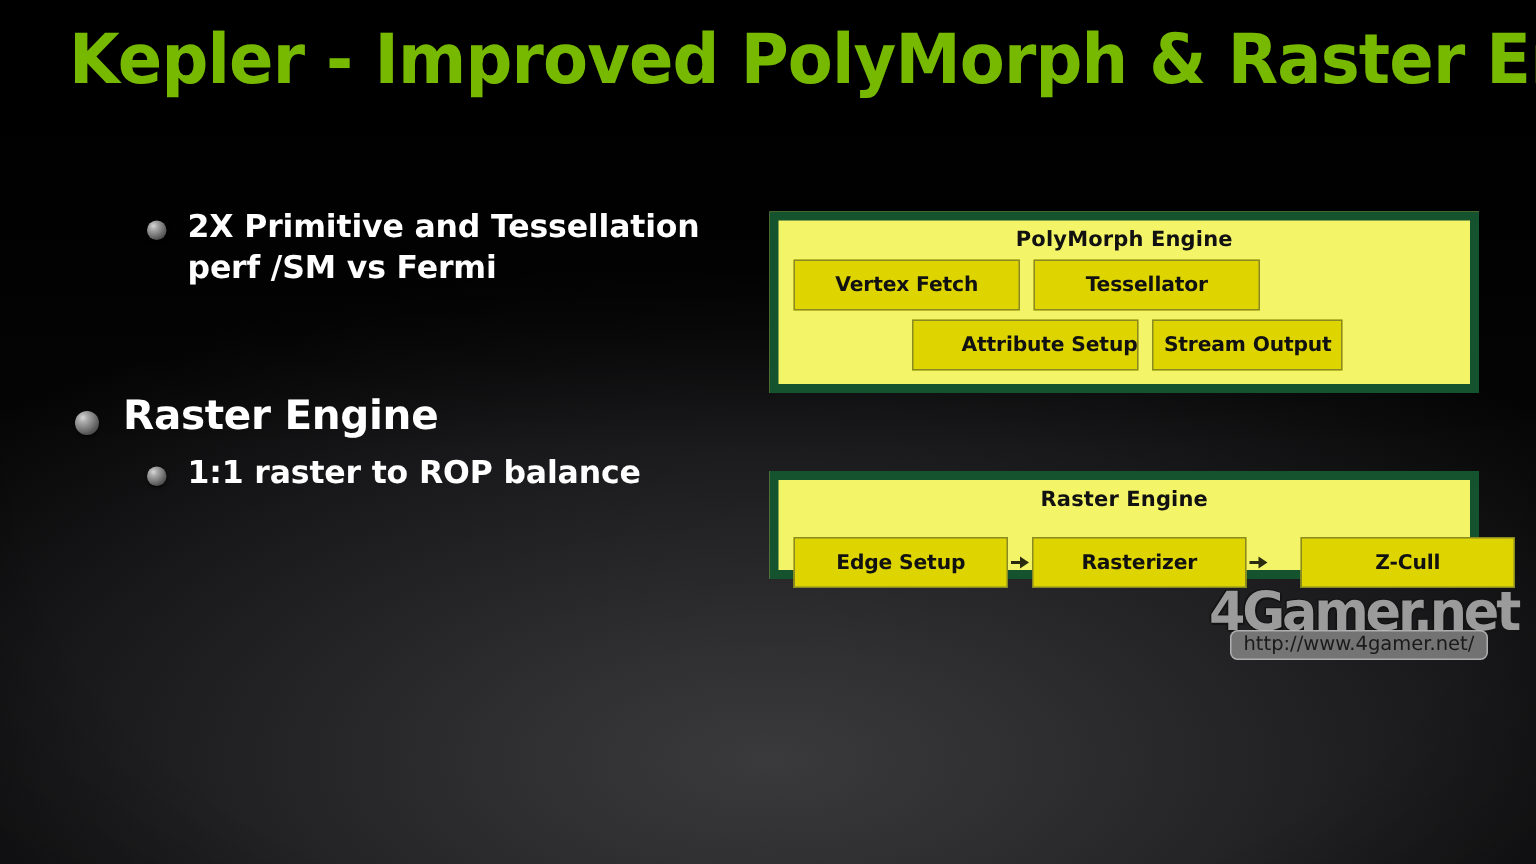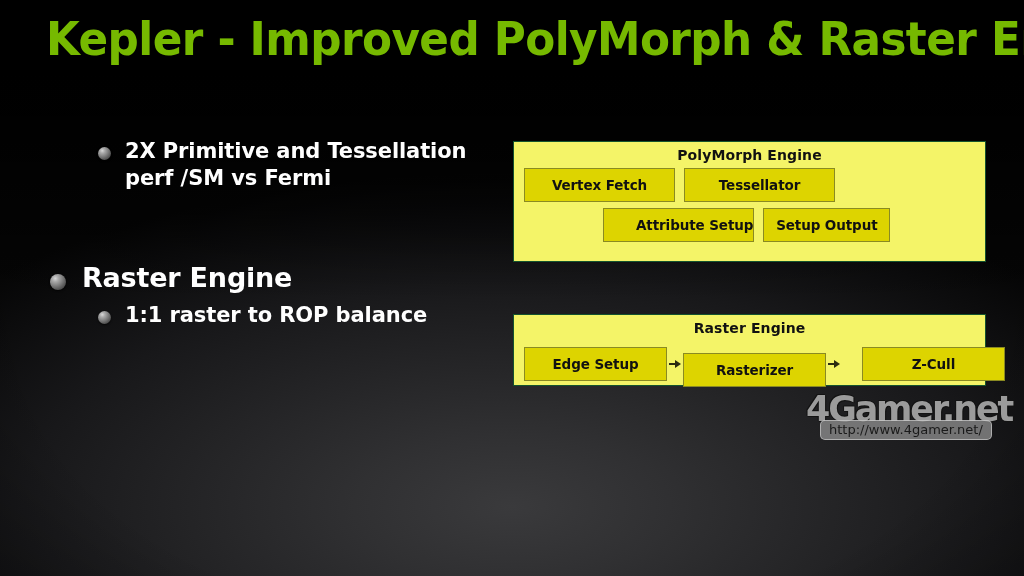--- a/index.html
+++ b/index.html
@@ -114,21 +114,21 @@
     font-weight: bold;
     line-height: 1.28;
     letter-spacing: -0.1px;
     max-width: 350px;
   }
 
   
   .panel {
     position: absolute;
     background: #f4f468;
-    border: 1px solid #14532d;
+    border: 6px solid #14532d;
     box-sizing: border-box;
   }
   #panel-polymorph {
     left: 513px;
     top: 141px;
     width: 473px;
     height: 121px;
   }
   #panel-raster {
     left: 513px;
@@ -139,21 +139,21 @@
   .panel-title {
     text-align: center;
     color: #111111;
     font-size: 14px;
     font-weight: bold;
     padding-top: 5px;
     letter-spacing: 0.1px;
   }
   .row {
     display: flex;
-    align-items: center;
+    align-items: flex-end;
     padding: 0 10px;
   }
   .row-1 { margin-top: 5px; }
   .row-2 { margin-top: 6px; }
 
   .node {
     background: #ddd400;
     border: 1px solid #8a8a22;
     box-sizing: border-box;
     height: 34px;
@@ -286,21 +286,21 @@
       <div class="node" style="flex:0 0 151px;">Vertex Fetch</div>
       <div class="gap"></div>
       <div class="node" style="flex:0 0 151px;">Tessellator</div>
       <div class="gap"></div>
     </div>
 
     <div class="row row-2">
       <div class="spacer-left"></div>
       <div class="node" style="flex:0 0 141px;padding-left:32px;">Attribute Setup</div>
       <div class="gap"></div>
-      <div class="node" style="flex:0 0 127px;">Setup Output</div>
+      <div class="node" style="flex:0 0 127px;">Stream Output</div>
       <div class="spacer-right"></div>
     </div>
   </div>
 
   <div class="panel" id="panel-raster">
     <div class="panel-title">Raster Engine</div>
 
     <div class="row row-1">
       <div class="node" style="flex:0 0 143px;">Edge Setup</div>
       <div class="arrow"></div>

